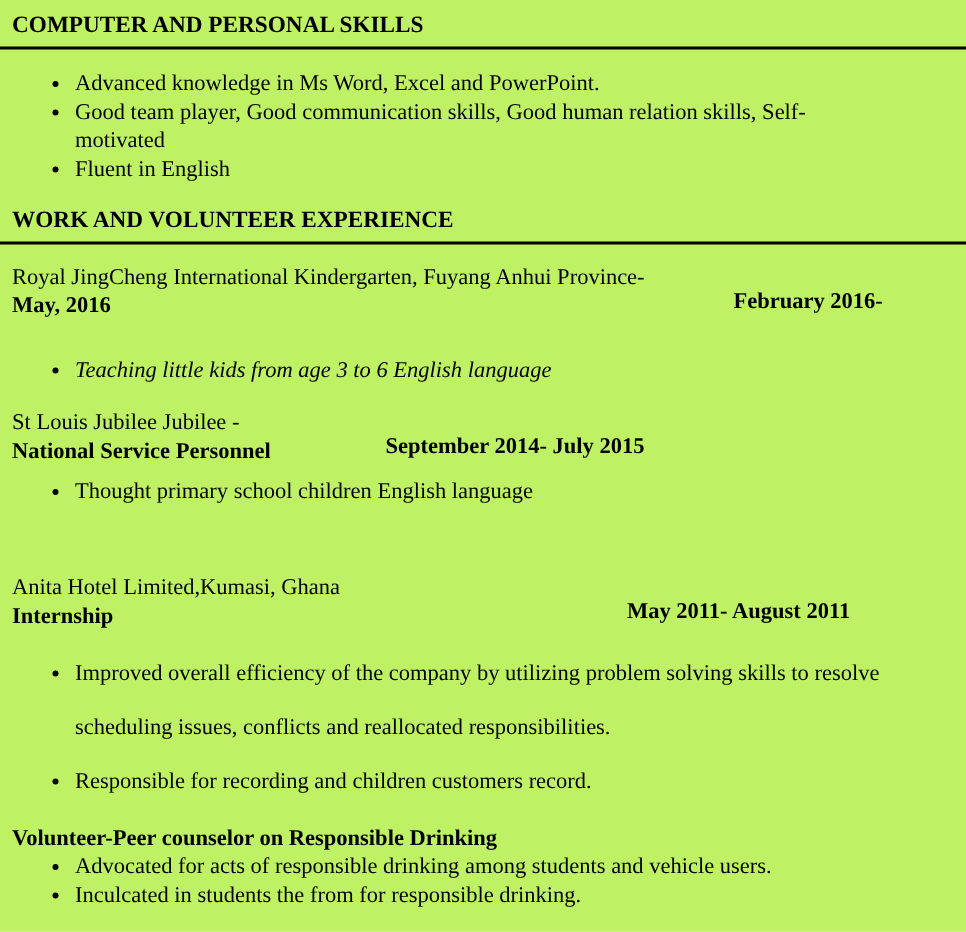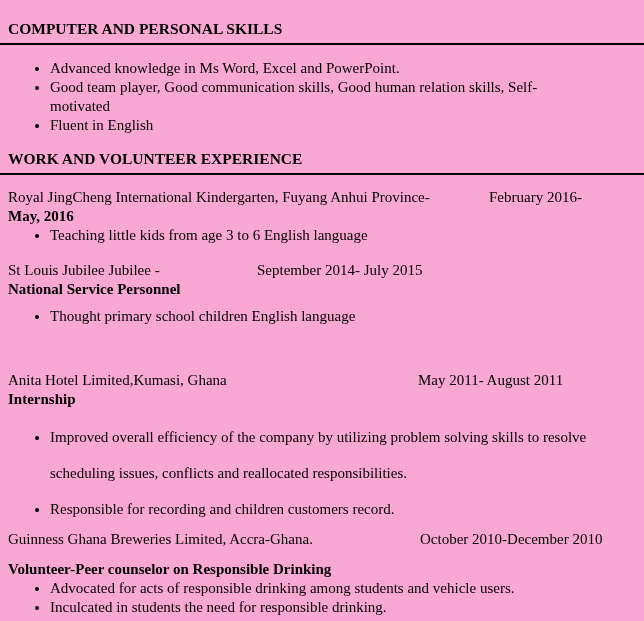--- a/index.html
+++ b/index.html
@@ -1,25 +1,25 @@
 <!DOCTYPE html>
 <html><head>
 <meta charset="utf-8">
 <style>
   html, body { margin: 0; padding: 0; }
   .page {
     position: relative;
     width: 644px;
     height: 621px;
-    background: #f9a8d4;
+    background: #bef264;
     color: #000;
     font-family: "Liberation Serif", "DejaVu Serif", serif;
     font-size: 15px;
     box-sizing: border-box;
-    padding-top: 19px;
+    padding-top: 7px;
     overflow: hidden;
   }
   .section-heading {
     font-weight: bold;
     font-size: 15.5px;
     line-height: 19px;
     padding: 0 8px 5px 8px;
     border-bottom: 2px solid #000;
   }
   .heading-work { margin-top: 14px; }
@@ -31,27 +31,27 @@
   li { line-height: 19px; }
   .skills-list { margin-top: 14px; }
   .skills-list .wrap-bullet { max-width: 535px; }
   .entry-line {
     position: relative;
     margin: 0 8px;
     line-height: 19px;
   }
   .date {
     position: absolute;
-    top: 0;
-    font-weight: normal;
+    top: 16px;
+    font-weight: bold;
     white-space: nowrap;
   }
   .bold { font-weight: bold; }
   .entry-royal    { margin-top: 13px; }
-  .list-teaching  { margin-top: 0; }
+  .list-teaching  { margin-top: 24px; font-style: italic; }
   .entry-stlouis  { margin-top: 16px; }
   .list-thought   { margin-top: 8px; }
   .entry-anita    { margin-top: 45px; }
   .list-anita     { margin-top: 10px; }
   .list-anita li  { line-height: 36px; max-width: 575px; }
   .entry-guinness { margin-top: 3px; }
   .role-guinness  { margin-top: 11px; font-weight: bold; }
   .list-guinness  { margin-top: 0; }
 </style>
 </head>
@@ -87,22 +87,19 @@
 
   <p class="entry-line entry-anita">
     <span>Anita Hotel Limited,Kumasi, Ghana</span><span class="date" style="left:410px">May 2011- August 2011</span><br>
     <span class="bold">Internship</span>
   </p>
   <ul class="list-anita">
     <li>Improved overall efficiency of the company by utilizing problem solving skills to resolve scheduling issues, conflicts and reallocated responsibilities.</li>
     <li>Responsible for recording and children customers record.</li>
   </ul>
 
-  <p class="entry-line entry-guinness">
-    <span>Guinness Ghana Breweries Limited, Accra-Ghana.</span><span class="date" style="left:412px">October 2010-December 2010</span>
-  </p>
   <p class="entry-line role-guinness">Volunteer-Peer counselor on Responsible Drinking</p>
   <ul class="list-guinness">
     <li>Advocated for acts of responsible drinking among students and vehicle users.</li>
-    <li>Inculcated in students the need for responsible drinking.</li>
+    <li>Inculcated in students the from for responsible drinking.</li>
   </ul>
 
 </div>
 
 </body></html>

